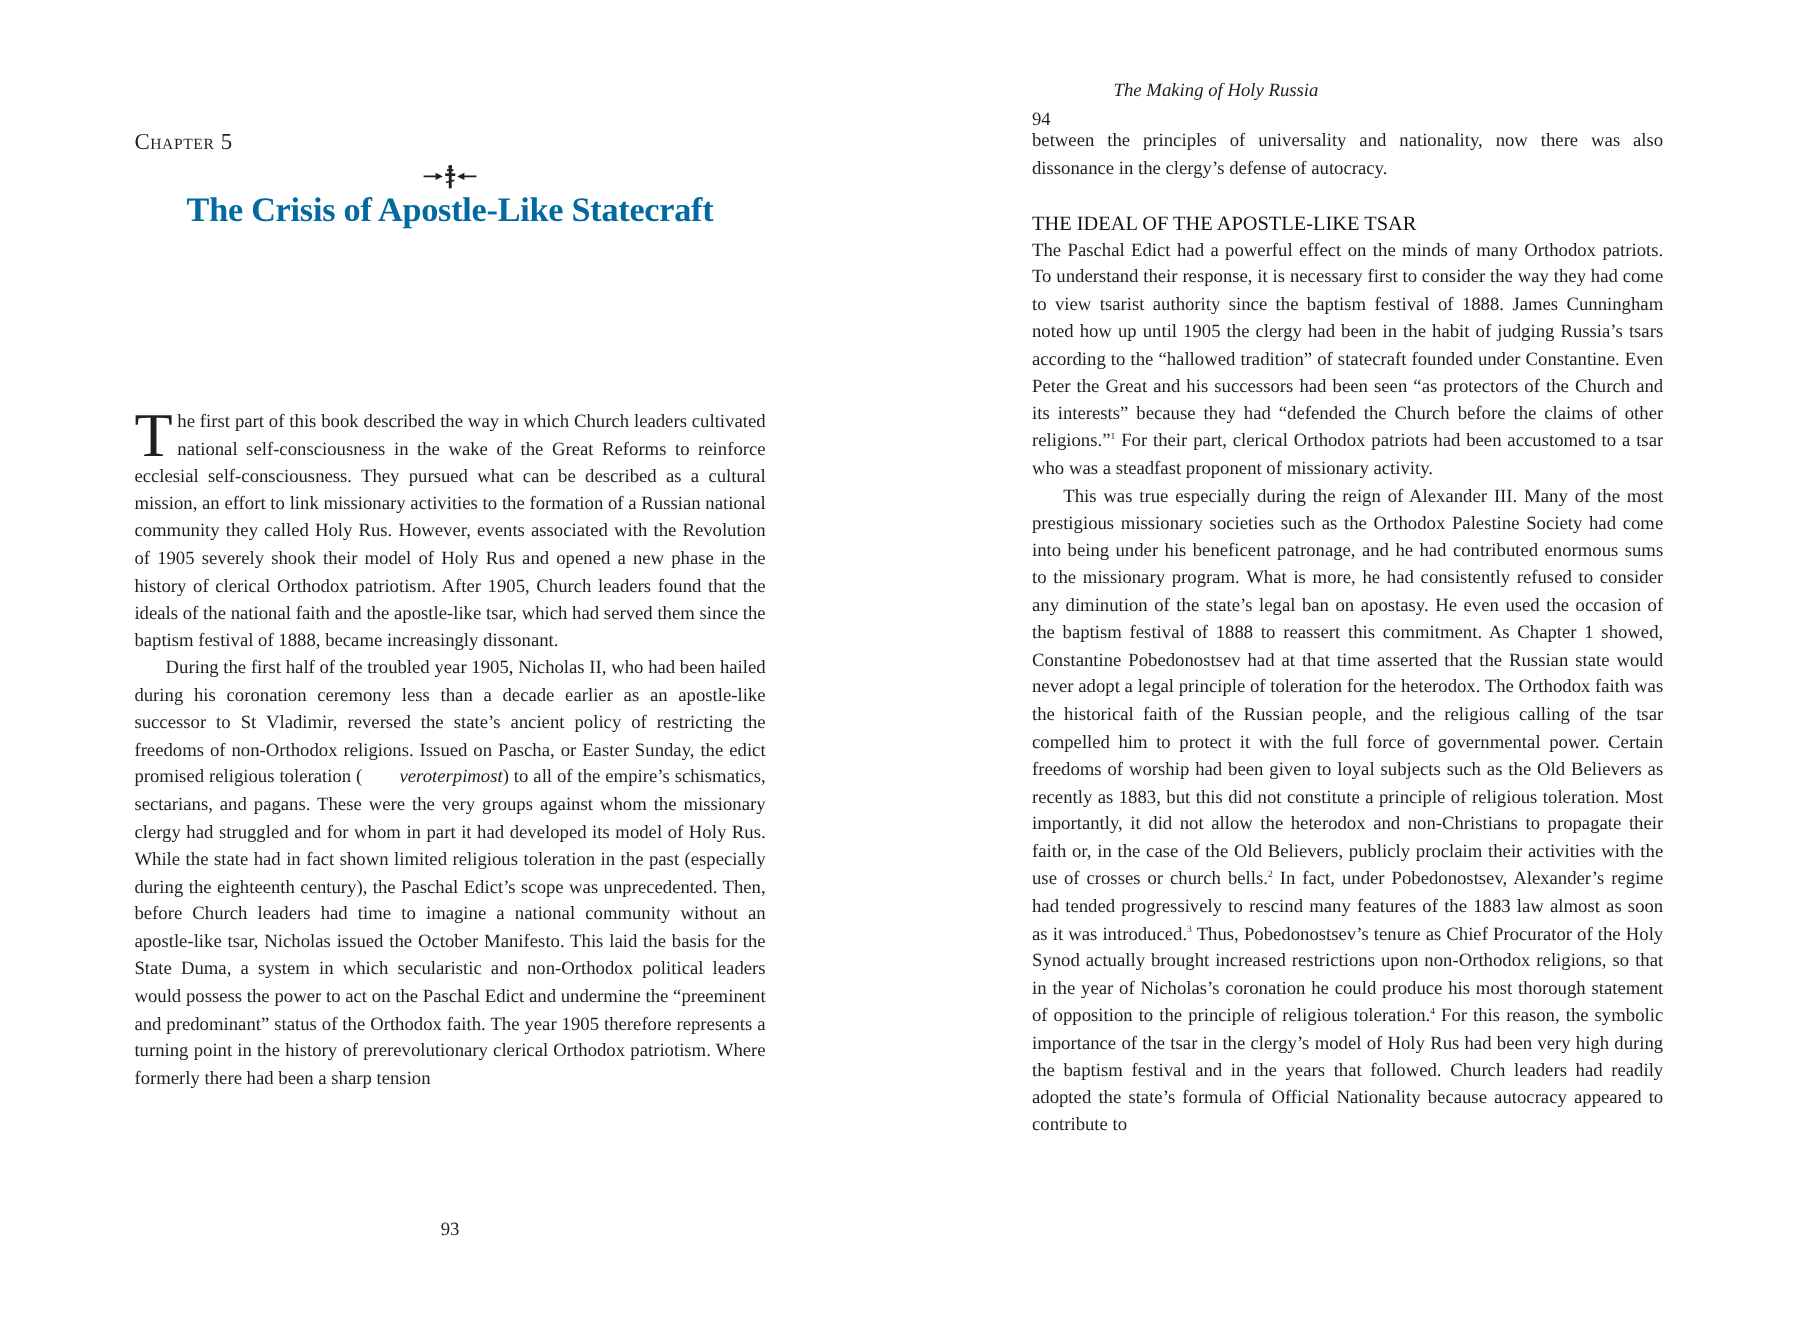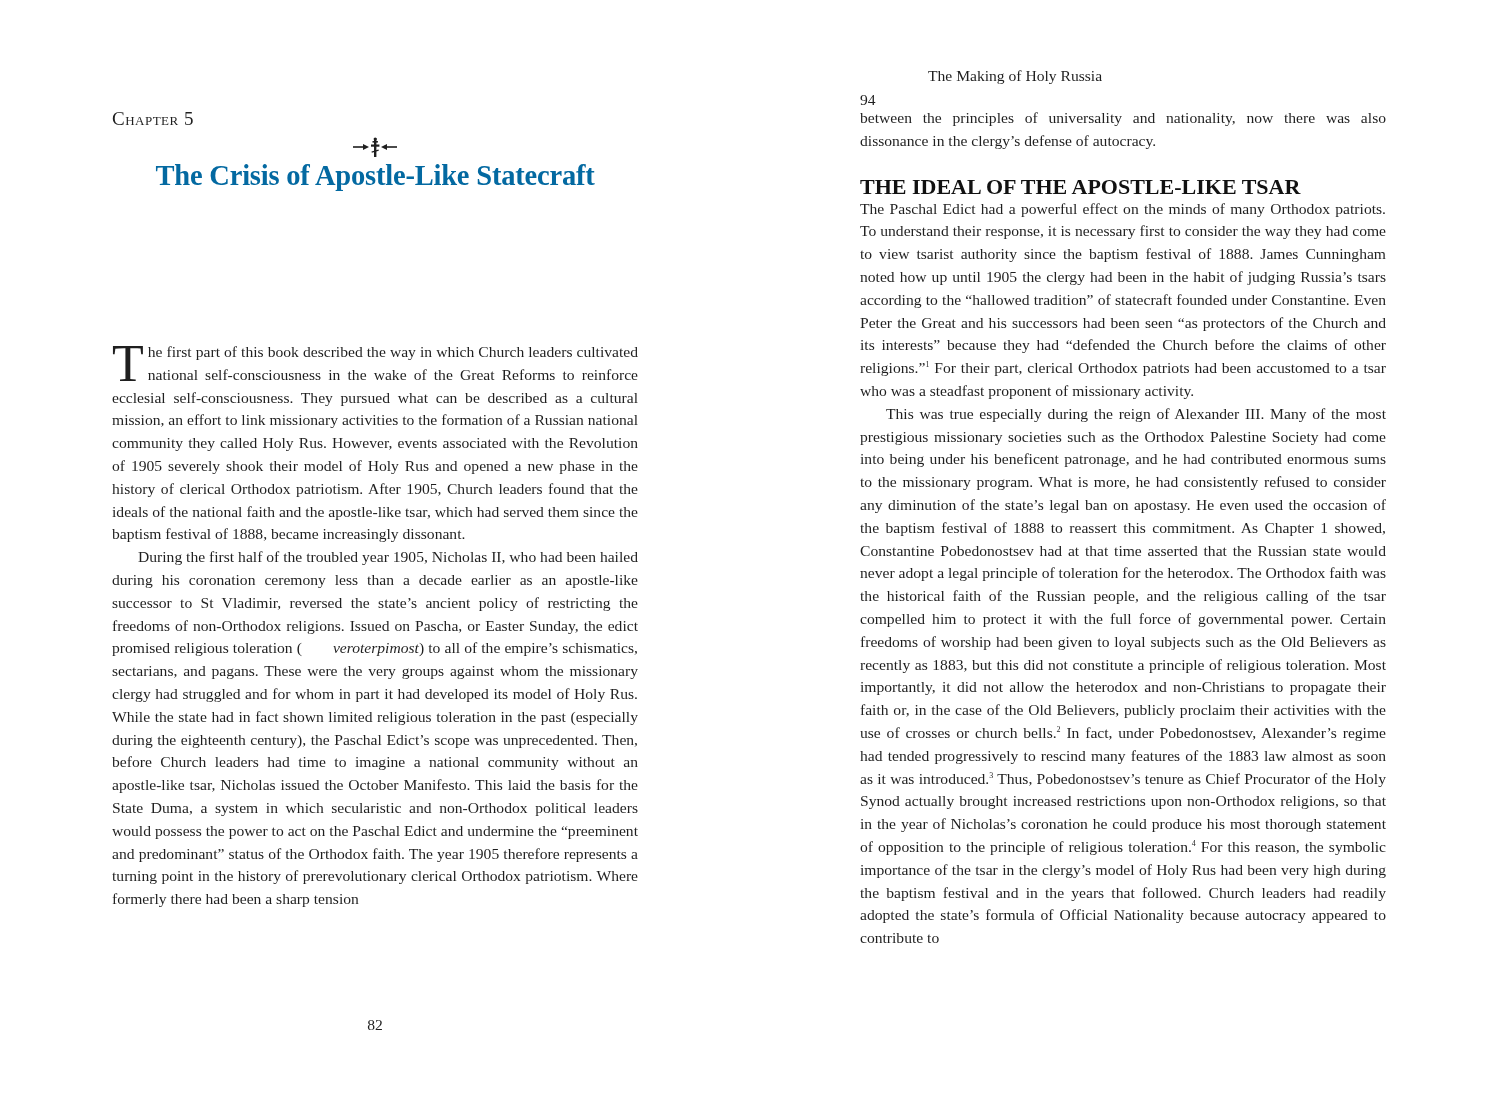--- a/index.html
+++ b/index.html
@@ -97,30 +97,31 @@
       font-size: 15.6px;
       display: flex;
       gap: 0;
     }
     .running-head .rh-num {
       width: 68px;
       display: inline-block;
       margin-top: 24px;
     }
     .running-head .rh-title {
+      font-style: italic;
     }
     .right-body {
       top: 107px;
       left: 860px;
       width: 526px;
     }
     .section-heading {
       margin: 22px 0 0 0;
-      font-size: 22px;
-      font-weight: bold;
+      font-size: 17px;
+      font-weight: normal;
       line-height: 23px;
       color: #111;
       text-align: left;
     }
     sup.fn {
       font-size: 8px;
       line-height: 0;
       vertical-align: 6px;
     }
     em { font-style: italic; margin-left: 31px; }
@@ -148,21 +149,21 @@
     </svg>
   </div>
 
   <div class="chapter-title">The Crisis of Apostle-Like Statecraft</div>
 
   <div class="body-text left-body">
     <p><span class="dropcap">T</span><span>he first part of this book described the way in which Church leaders cultivated national self-consciousness in the wake of the Great Reforms to reinforce ecclesial self-consciousness. They pursued what can be described as a cultural mission, an effort to link missionary activities to the formation of a Russian national community they called Holy Rus. However, events associated with the Revolution of 1905 severely shook their model of Holy Rus and opened a new phase in the history of clerical Orthodox patriotism. After 1905, Church leaders found that the ideals of the national faith and the apostle-like tsar, which had served them since the baptism festival of 1888, became increasingly dissonant.</span></p>
     <p class="indent"><span>During the first half of the troubled year 1905, Nicholas II, who had been hailed during his coronation ceremony less than a decade earlier as an apostle-like successor to St Vladimir, reversed the state’s ancient policy of restricting the freedoms of non-Orthodox religions. Issued on Pascha, or Easter Sunday, the edict promised religious toleration (</span><em>veroterpimost</em><span>) to all of the empire’s schismatics, sectarians, and pagans. These were the very groups against whom the missionary clergy had struggled and for whom in part it had developed its model of Holy Rus. While the state had in fact shown limited religious toleration in the past (especially during the eighteenth century), the Paschal Edict’s scope was unprecedented. Then, before Church leaders had time to imagine a national community without an apostle-like tsar, Nicholas issued the October Manifesto. This laid the basis for the State Duma, a system in which secularistic and non-Orthodox political leaders would possess the power to act on the Paschal Edict and undermine the “preeminent and predominant” status of the Orthodox faith. The year 1905 therefore represents a turning point in the history of prerevolutionary clerical Orthodox patriotism. Where formerly there had been a sharp tension</span></p>
   </div>
 
-  <div class="page-number-bottom">82</div>
+  <div class="page-number-bottom">93</div>
 </div>
 
 <div class="page page-right"></div>
 
 <div class="running-head">
   <span class="rh-num">94</span>
   <span class="rh-title">The Making of Holy Russia</span>
 </div>
 
 <div class="body-text right-body">

